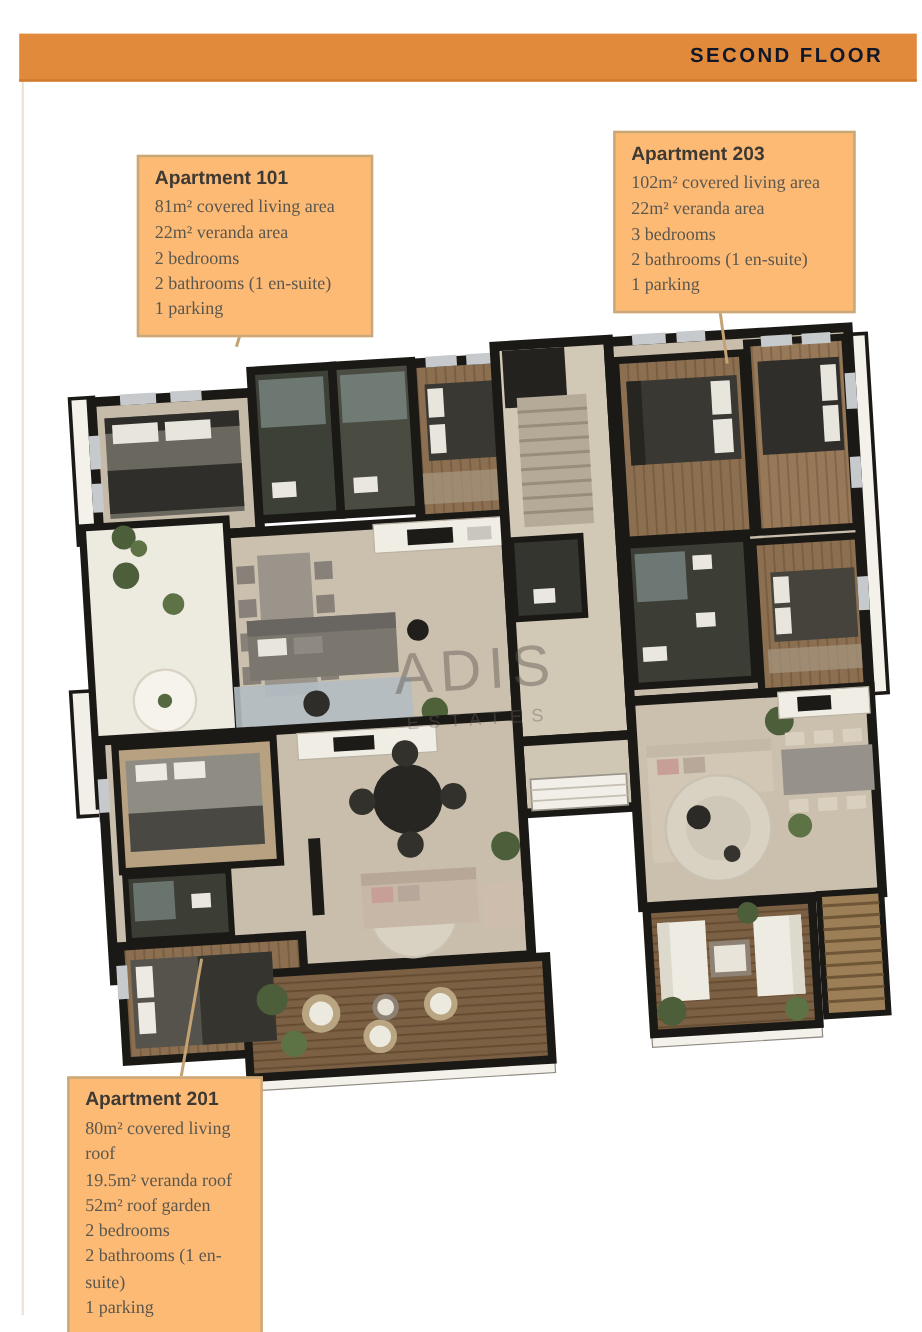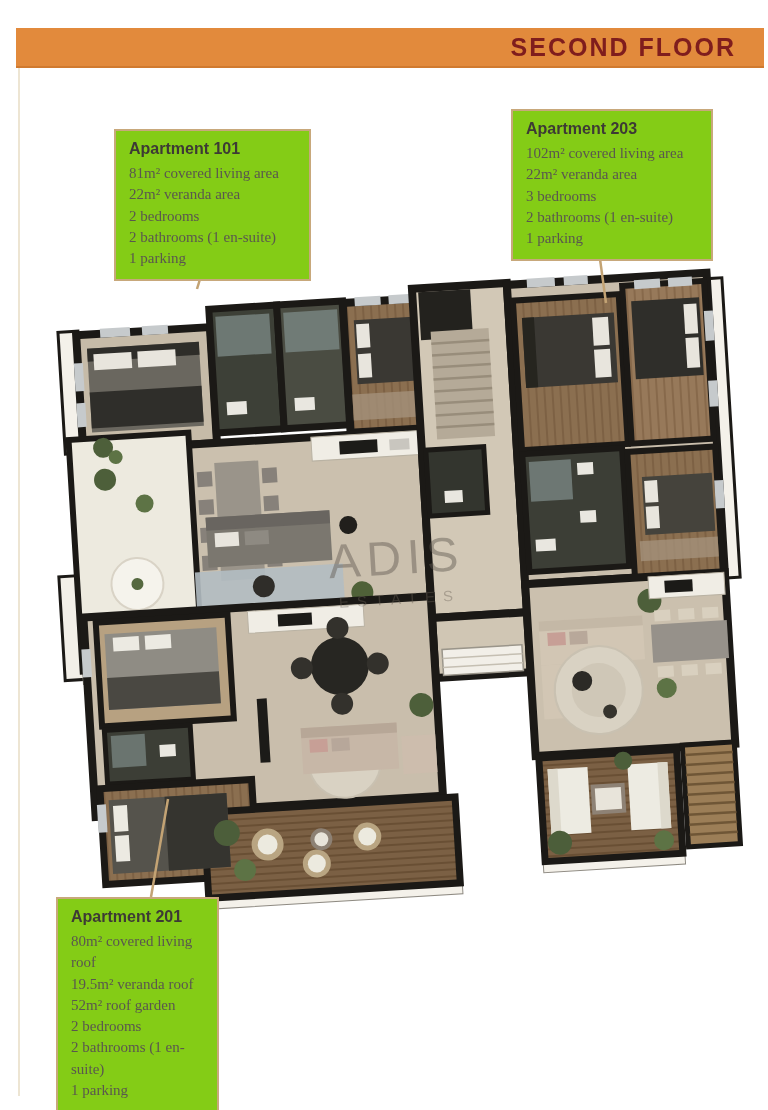--- a/index.html
+++ b/index.html
@@ -7,28 +7,28 @@
     width:768px;height:1110px;position:relative;background:#ffffff;
     font-family:"Liberation Sans", sans-serif;overflow:hidden;
   }
   .banner{
     position:absolute;left:16px;right:4px;top:28px;height:40px;
     background:#e28a3c;border-bottom:2px solid #d07a2f;
     display:flex;align-items:center;justify-content:flex-end;
     padding-right:28px;box-sizing:border-box;z-index:3;
   }
   .banner span{
-    color:#7f1d1d;font-size:25px;font-weight:bold;letter-spacing:2px;
+    color:#0f172a;font-size:17px;font-weight:bold;letter-spacing:2px;
   }
   .left-rule{
     position:absolute;left:18px;top:30px;bottom:14px;width:2px;
     background:#e7dcc4;opacity:.75;z-index:1;
   }
   .callout{
-    position:absolute;background:#84cc16;border:2px solid #c8a87b;
+    position:absolute;background:#fdba74;border:2px solid #c8a87b;
     padding:9px 13px 10px;box-sizing:border-box;z-index:4;
   }
   .callout .title{font-size:16px;font-weight:bold;color:#3d3a35;margin:0 0 5px 0;}
   .callout .line{font-size:15px;color:#5a574f;line-height:1.42;font-family:Liberation Serif, serif;}
   #box202{left:114px;top:129px;width:197px;}
   #box203{left:511px;top:109px;width:202px;}
   #box201{left:56px;top:897px;width:163px;}
   svg.plan{position:absolute;left:0;top:0;z-index:2;}
 </style>
 </head>

